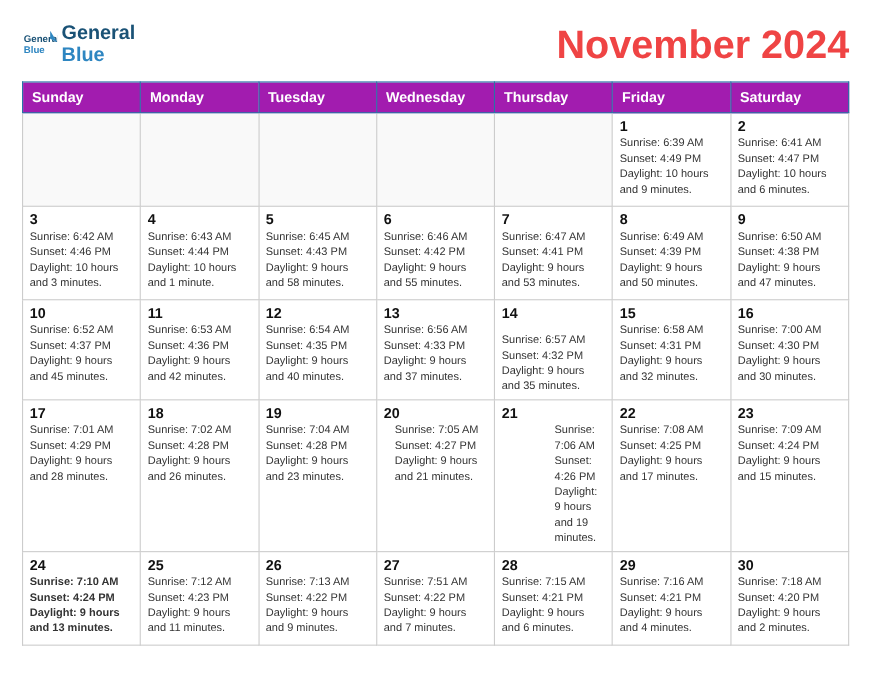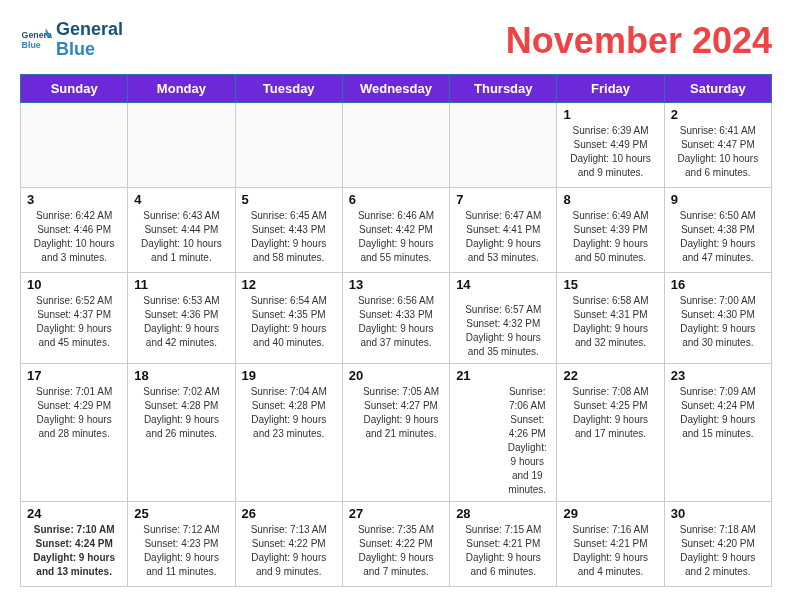--- a/index.html
+++ b/index.html
@@ -41,23 +41,23 @@
     .location-title {
       font-size: 15px;
       color: #444;
     }
     .calendar-table {
       width: 100%;
       border-collapse: collapse;
       margin-top: 8px;
     }
     .calendar-table th {
-      background-color: #6d28d9;
+      background-color: #a21caf;
       color: #fff;
-      text-align: center;
+      text-align: left;
       padding: 6px 8px;
       font-size: 13px;
       border: 1px solid #2874a6;
     }
     .calendar-table td {
       border: 1px solid #ccc;
       vertical-align: top;
       padding: 4px 6px;
       font-size: 10.5px;
       color: #333;
@@ -70,21 +70,20 @@
     .day-number {
       font-size: 13px;
       font-weight: bold;
       color: #111;
       margin-bottom: 2px;
     }
     .day-info {
       font-size: 10px;
       color: #333;
       line-height: 1.4;
-      text-align: center;
     }
     .top-row {
       display: flex;
       justify-content: space-between;
       align-items: flex-start;
       margin-bottom: 6px;
     }
   </style>
 </head>
 <body>
@@ -310,21 +309,21 @@
         </td>
         <td>
           <div class="day-number">26</div>
           <div class="day-info" style="white-space: pre-line;">Sunrise: 7:13 AM
 Sunset: 4:22 PM
 Daylight: 9 hours
 and 9 minutes.</div>
         </td>
         <td>
           <div class="day-number">27</div>
-          <div class="day-info" style="white-space: pre-line;">Sunrise: 7:35 AM
+          <div class="day-info" style="white-space: pre-line;">Sunrise: 7:51 AM
 Sunset: 4:22 PM
 Daylight: 9 hours
 and 7 minutes.</div>
         </td>
         <td>
           <div class="day-number">28</div>
           <div class="day-info" style="white-space: pre-line;">Sunrise: 7:15 AM
 Sunset: 4:21 PM
 Daylight: 9 hours
 and 6 minutes.</div>

